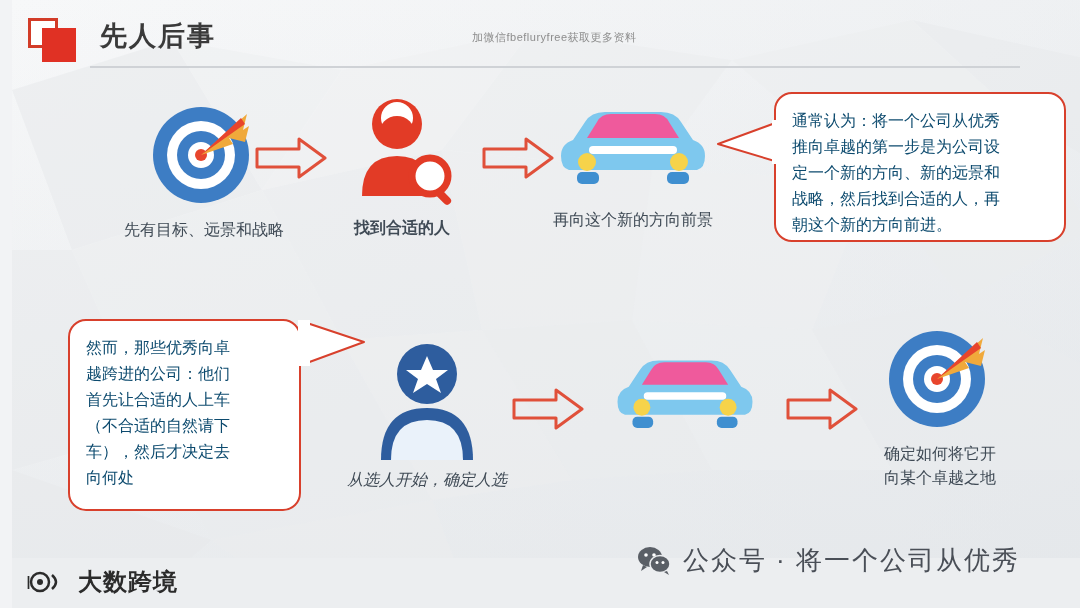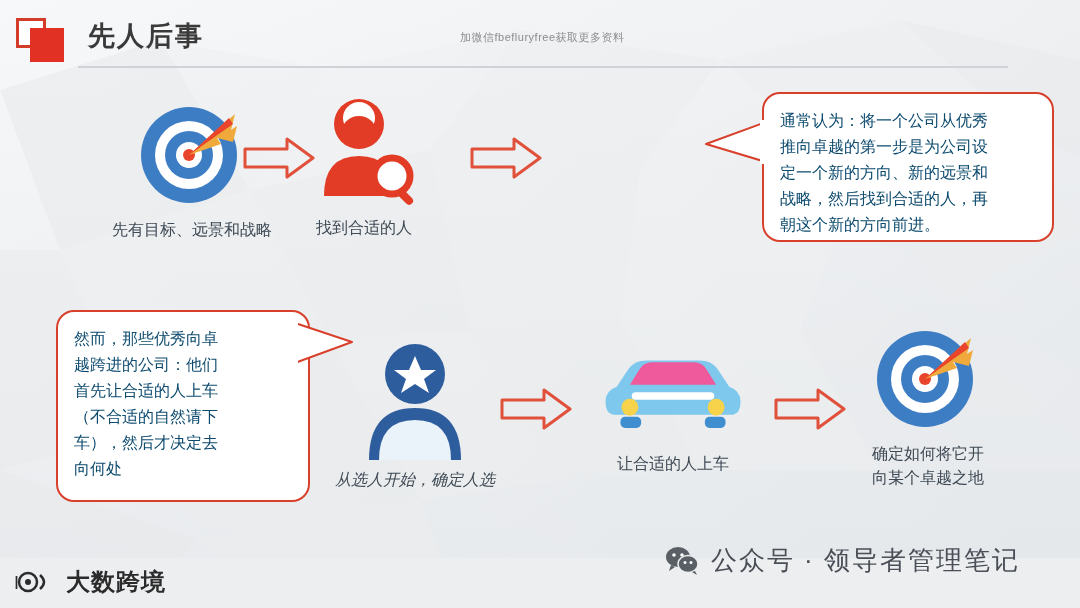--- a/index.html
+++ b/index.html
@@ -8,20 +8,21 @@
     font-family:"Liberation Sans","DejaVu Sans",sans-serif;
     background:#f2f3f5;
     position:relative;
   }
   #slide{
     position:absolute;inset:0;
     background:
       linear-gradient(135deg,rgba(255,255,255,0) 0%,rgba(222,226,230,0.55) 100%),
       linear-gradient(#f7f8f9,#eceef0);
     overflow:hidden;
+    margin-left:12px;
   }
   
   .facet{position:absolute;opacity:.55;}
   
   .logo-sq{position:absolute;border:3px solid #d23c28;box-sizing:border-box;}
   .logo-a{left:16px;top:18px;width:30px;height:30px;background:#fff;}
   .logo-b{left:30px;top:28px;width:34px;height:34px;background:#e03124;border:none;}
   .title{
     position:absolute;left:88px;top:18px;font-size:27px;color:#3a3a3a;
     letter-spacing:2px;font-weight:bold;
@@ -109,54 +110,68 @@
     </div>
     <div class="cap">先有目标、远景和战略</div>
   </div>
 
   <div class="arrow" style="left:243px;top:137px;">
     <svg width="72" height="42" viewBox="0 0 72 42">
       <path d="M2 12 L44 12 L44 2 L70 21 L44 40 L44 30 L2 30 Z" fill="none" stroke="#e0503a" stroke-width="3" stroke-linejoin="round"></path>
     </svg>
   </div>
 
-  <div class="node" style="left:284px;top:96px;width:160px;">
+  <div class="node" style="left:310px;top:96px;width:160px;font-weight:bold;">
     <div class="icon" style="width:120px;height:112px;">
       <svg width="120" height="112" viewBox="0 0 120 112">
         <circle cx="55" cy="28" r="25" fill="#e23b26"></circle>
         <circle cx="55" cy="22" r="16" fill="#ffffff"></circle>
         <path d="M55 20 a18 18 0 0 0 -18 18 h36 a18 18 0 0 0 -18 -18" fill="#e23b26"></path>
         <path d="M20 100 q0 -40 35 -40 q35 0 35 40 z" fill="#e23b26"></path>
         <circle cx="88" cy="80" r="18" fill="#ffffff" stroke="#e23b26" stroke-width="7"></circle>
         <rect x="98" y="92" width="18" height="8" rx="4" fill="#e23b26" transform="rotate(45 98 92)"></rect>
       </svg>
     </div>
     <div class="cap">找到合适的人</div>
   </div>
 
   <div class="arrow" style="left:470px;top:137px;">
     <svg width="72" height="42" viewBox="0 0 72 42">
       <path d="M2 12 L44 12 L44 2 L70 21 L44 40 L44 30 L2 30 Z" fill="none" stroke="#e0503a" stroke-width="3" stroke-linejoin="round"></path>
     </svg>
   </div>
 
+  <div class="node" style="left:516px;top:100px;width:210px;">
+    <div class="icon" style="width:160px;height:100px;">
+      <svg width="160" height="100" viewBox="0 0 160 100">
+        <path d="M16 70 q-8 -2 -8 -14 q0 -12 12 -16 l12 -18 q6 -10 20 -10 h56 q14 0 20 10 l12 18 q12 4 12 16 q0 12 -8 14 z" fill="#7ec8ee"></path>
+        <path d="M44 22 q4 -8 14 -8 h44 q10 0 14 8 l10 16 h-92 z" fill="#ef5a9c"></path>
+        <rect x="36" y="46" width="88" height="8" rx="4" fill="#ffffff"></rect>
+        <circle cx="34" cy="62" r="9" fill="#f6d34a"></circle>
+        <circle cx="126" cy="62" r="9" fill="#f6d34a"></circle>
+        <rect x="24" y="72" width="22" height="12" rx="5" fill="#3f8fd0"></rect>
+        <rect x="114" y="72" width="22" height="12" rx="5" fill="#3f8fd0"></rect>
+      </svg>
+    </div>
+    <div class="cap">再向这个新的方向前景</div>
+  </div>
 
   <div class="bubble" style="left:762px;top:92px;width:292px;height:150px;">
     <div class="txt">通常认为：将一个公司从优秀
 推向卓越的第一步是为公司设
 定一个新的方向、新的远景和
 战略，然后找到合适的人，再
 朝这个新的方向前进。</div>
   </div>
   <svg class="tail" style="left:704px;top:118px;" width="70" height="48" viewBox="0 0 70 48">
     <path d="M62 4 L2 26 L62 44" fill="#ffffff" stroke="#d8402c" stroke-width="2" stroke-linejoin="round"></path>
     <rect x="56" y="2" width="12" height="44" fill="#ffffff"></rect>
   </svg>
 
-  <div class="bubble" style="left:56px;top:310px;width:254px;height:192px;">
+  <div class="bubble" style="left:56px;top:319px;width:233px;height:192px;">
     <div class="txt">然而，那些优秀向卓
 越跨进的公司：他们
 首先让合适的人上车
 （不合适的自然请下
 车），然后才决定去
 向何处</div>
   </div>
   <svg class="tail" style="left:284px;top:318px;" width="72" height="50" viewBox="0 0 72 50">
     <path d="M8 4 L68 24 L8 46" fill="#ffffff" stroke="#d8402c" stroke-width="2" stroke-linejoin="round"></path>
     <rect x="2" y="2" width="12" height="46" fill="#ffffff"></rect>
@@ -185,21 +200,20 @@
       <svg width="150" height="96" viewBox="0 0 160 100">
         <path d="M16 70 q-8 -2 -8 -14 q0 -12 12 -16 l12 -18 q6 -10 20 -10 h56 q14 0 20 10 l12 18 q12 4 12 16 q0 12 -8 14 z" fill="#7ec8ee"></path>
         <path d="M44 22 q4 -8 14 -8 h44 q10 0 14 8 l10 16 h-92 z" fill="#ef5a9c"></path>
         <rect x="36" y="46" width="88" height="8" rx="4" fill="#ffffff"></rect>
         <circle cx="34" cy="62" r="9" fill="#f6d34a"></circle>
         <circle cx="126" cy="62" r="9" fill="#f6d34a"></circle>
         <rect x="24" y="72" width="22" height="12" rx="5" fill="#3f8fd0"></rect>
         <rect x="114" y="72" width="22" height="12" rx="5" fill="#3f8fd0"></rect>
       </svg>
     </div>
-    <div class="cap">让合适的人上车</div>
   </div>
 
   <div class="arrow" style="left:774px;top:388px;">
     <svg width="72" height="42" viewBox="0 0 72 42">
       <path d="M2 12 L44 12 L44 2 L70 21 L44 40 L44 30 L2 30 Z" fill="none" stroke="#e0503a" stroke-width="3" stroke-linejoin="round"></path>
     </svg>
   </div>
 
   <div class="node" style="left:828px;top:324px;width:200px;">
     <div class="icon" style="width:110px;height:110px;">
@@ -223,21 +237,21 @@
     <svg width="34" height="30" viewBox="0 0 34 30">
       <ellipse cx="13" cy="11" rx="12" ry="10" fill="#5a5f66"></ellipse>
       <path d="M6 19 L4 25 L10 21 Z" fill="#5a5f66"></path>
       <circle cx="9" cy="9" r="1.8" fill="#fff"></circle>
       <circle cx="17" cy="9" r="1.8" fill="#fff"></circle>
       <ellipse cx="23" cy="18" rx="10" ry="8.5" fill="#5a5f66" stroke="#eceef0" stroke-width="1.5"></ellipse>
       <path d="M30 25 L32 29 L27 26 Z" fill="#5a5f66"></path>
       <circle cx="20" cy="16.5" r="1.5" fill="#fff"></circle>
       <circle cx="26" cy="16.5" r="1.5" fill="#fff"></circle>
     </svg>
-    <span>公众号 · 领导者管理笔记</span>
+    <span>公众号 · 将一个公司从优秀</span>
   </div>
 
   <div class="brand">
     <svg width="46" height="26" viewBox="0 0 46 26">
       <text x="0" y="20" font-size="18" fill="#2b2b2b" font-family="Liberation Sans, sans-serif">I</text>
       <circle cx="14" cy="13" r="9" fill="none" stroke="#2b2b2b" stroke-width="2.5"></circle>
       <circle cx="14" cy="13" r="3" fill="#2b2b2b"></circle>
       <path d="M26 6 q8 7 0 14" fill="none" stroke="#2b2b2b" stroke-width="2.5"></path>
     </svg>
     <span class="bt">大数跨境</span>

